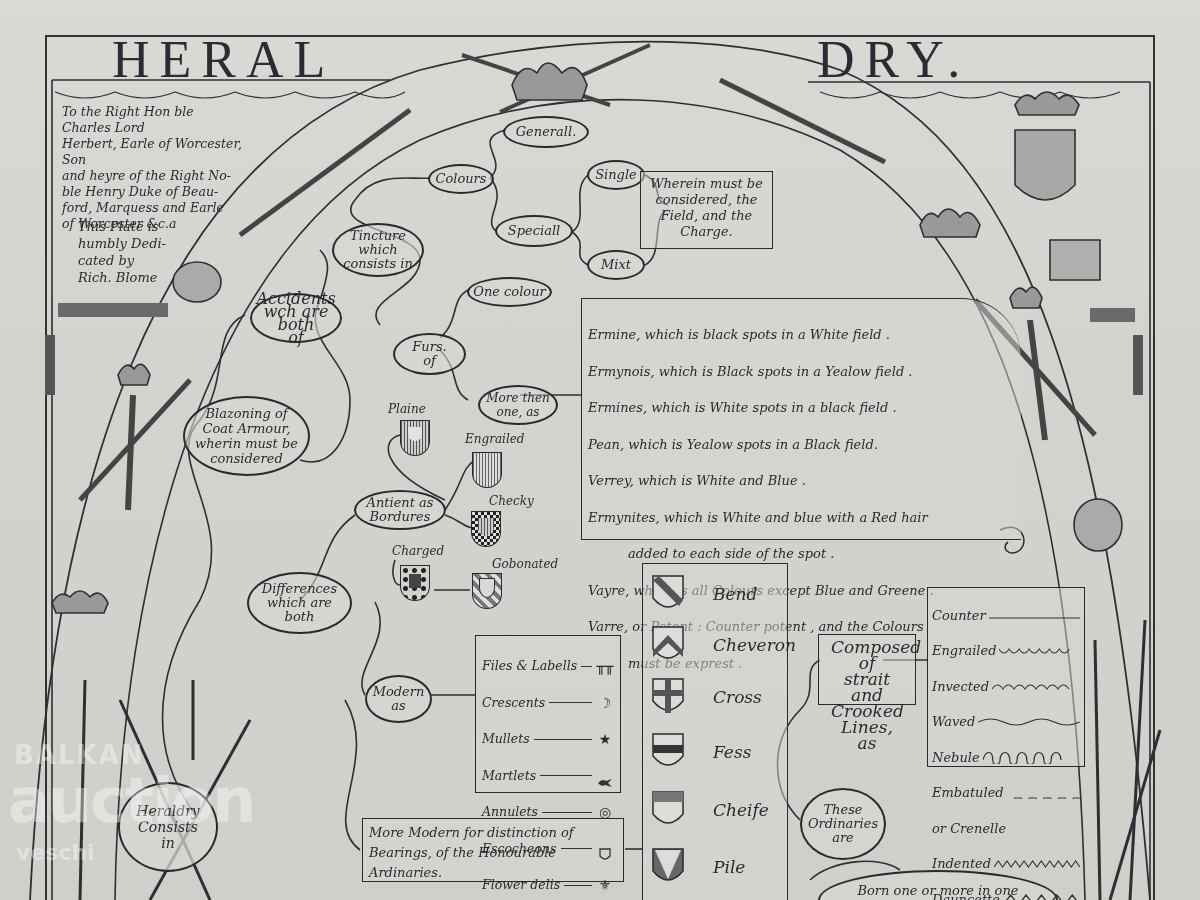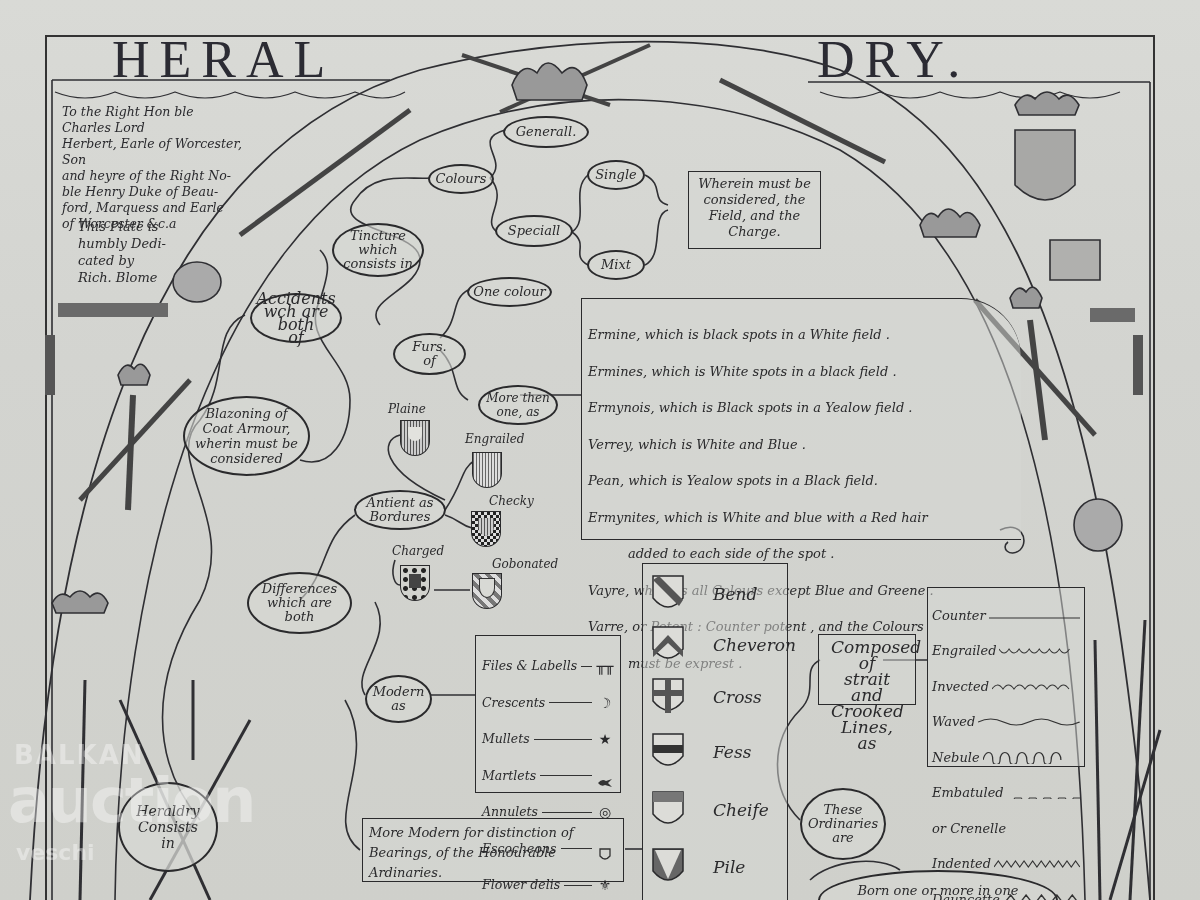--- a/index.html
+++ b/index.html
@@ -190,21 +190,21 @@
 wherin must be
 considered</div>
   <div class="oval" style="left:332px;top:223px;width:92px;height:54px;">Tincture
 which
 consists in</div>
   <div class="oval" style="left:428px;top:164px;width:66px;height:30px;">Colours</div>
   <div class="oval" style="left:503px;top:116px;width:86px;height:32px;">Generall.</div>
   <div class="oval" style="left:495px;top:215px;width:78px;height:32px;">Speciall</div>
   <div class="oval" style="left:587px;top:160px;width:58px;height:30px;">Single</div>
   <div class="oval" style="left:587px;top:250px;width:58px;height:30px;">Mixt</div>
-  <div class="box" style="left:688px;top:171px;width:133px;height:78px;padding:4px 0;text-align:center;line-height:16px;">Wherein must be
+  <div class="box" style="left:640px;top:171px;width:133px;height:78px;padding:4px 0;text-align:center;line-height:16px;">Wherein must be
 considered, the
 Field, and the
 Charge.</div>
   <div class="oval" style="left:393px;top:333px;width:73px;height:42px;">Furs.
 of</div>
   <div class="oval" style="left:467px;top:277px;width:85px;height:30px;">One colour</div>
   <div class="oval" style="left:478px;top:385px;width:80px;height:40px;font-size:12px;">More then
 one, as</div>
   <div class="oval" style="left:247px;top:572px;width:105px;height:62px;">Differences
 which are
@@ -220,24 +220,24 @@
 strait and
 Crooked
 Lines, as</div>
   <div class="oval" style="left:800px;top:788px;width:86px;height:72px;">These
 Ordinaries
 are</div>
   <div class="oval" style="left:818px;top:870px;width:240px;height:60px;align-items:flex-start;padding-top:12px;">Born one or more in one</div>
 
   <div class="box furs-box">
     <span class="furs-line">Ermine, which is black spots in a White field .</span>
+    <span class="furs-line">Ermynois, which is Black spots in a Yealow field .</span>
     <span class="furs-line">Ermines, which is White spots in a black field .</span>
-    <span class="furs-line">Ermynois, which is Black spots in a Yealow field .</span>
+    <span class="furs-line">Pean, which is Yealow spots in a Black field.</span>
     <span class="furs-line">Verrey, which is White and Blue .</span>
-    <span class="furs-line">Pean, which is Yealow spots in a Black field.</span>
     <span class="furs-line">Ermynites, which is White and blue with a Red hair</span>
     <span class="furs-line indent">added to each side of the spot .</span>
     <span class="furs-line">Vayre, which is all Colours except Blue and Greene .</span>
     <span class="furs-line">Varre, or Potent : Counter potent , and the Colours</span>
     <span class="furs-line indent">must be exprest .</span>
   </div>
 
   <div class="label" style="left:388px;top:402px;">Plaine</div>
   <div class="shield" style="left:400px;top:420px;background:repeating-linear-gradient(90deg,#555 0 1px,#ccc 1px 3px);">
     <div style="position:absolute;left:7px;top:6px;width:14px;height:14px;background:#e2e2de;border-radius:0 0 50% 50%;"></div>

